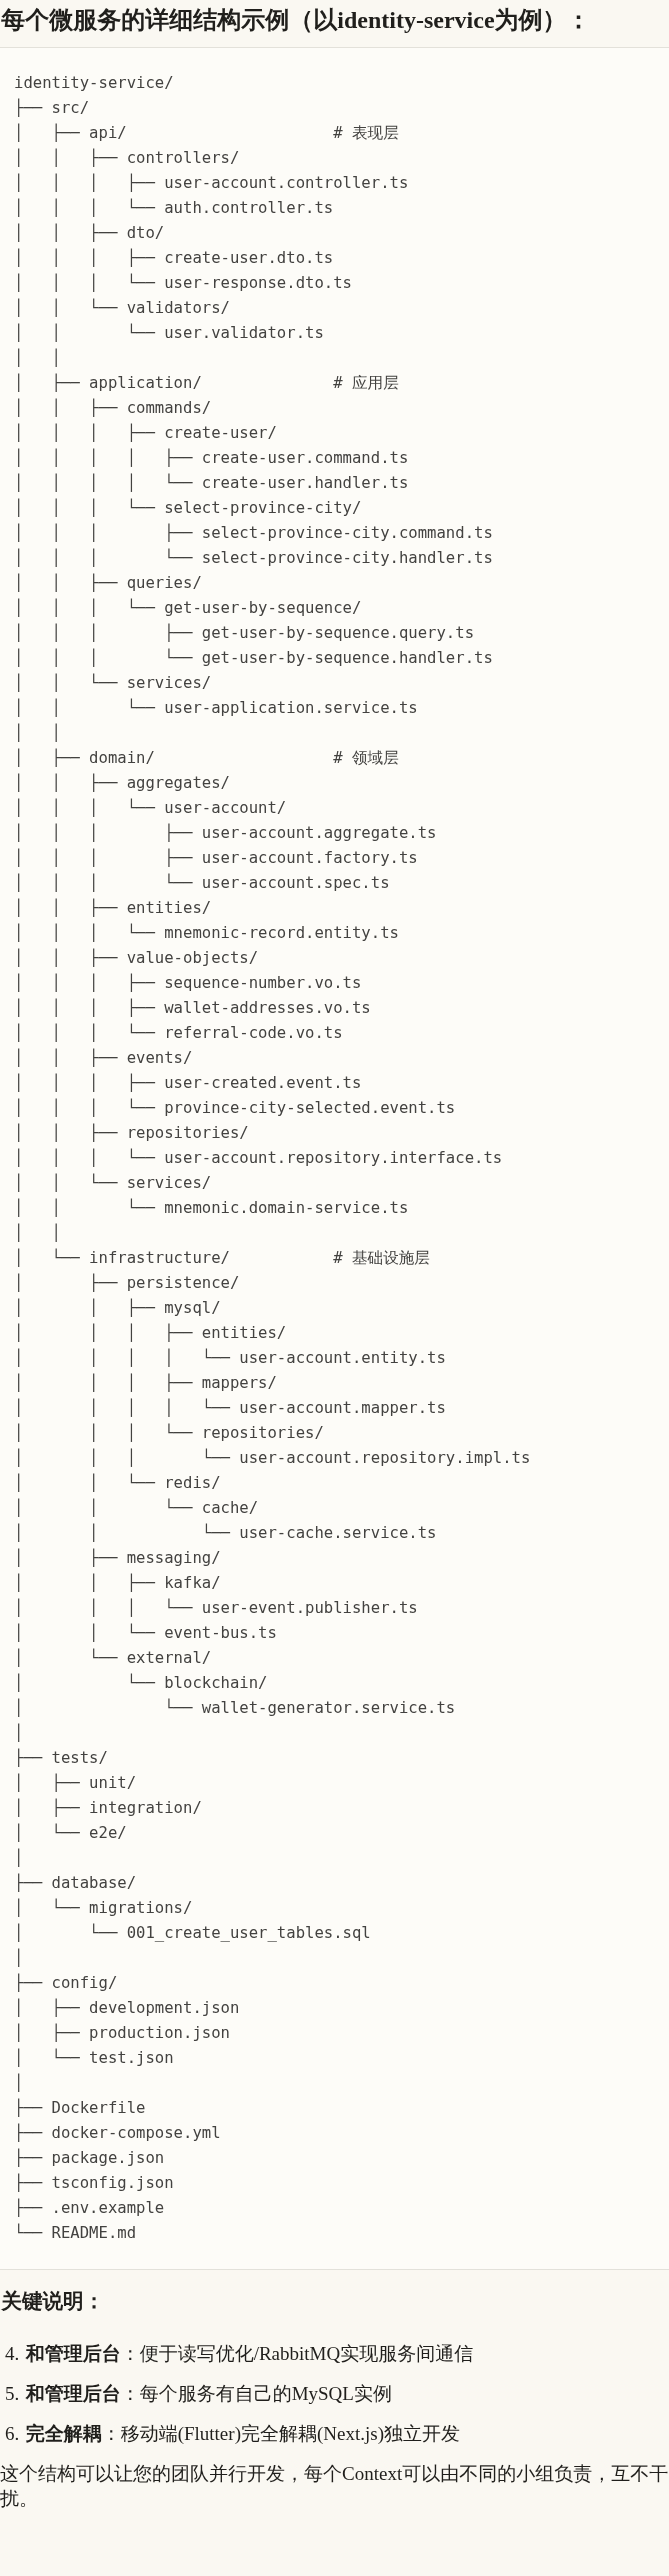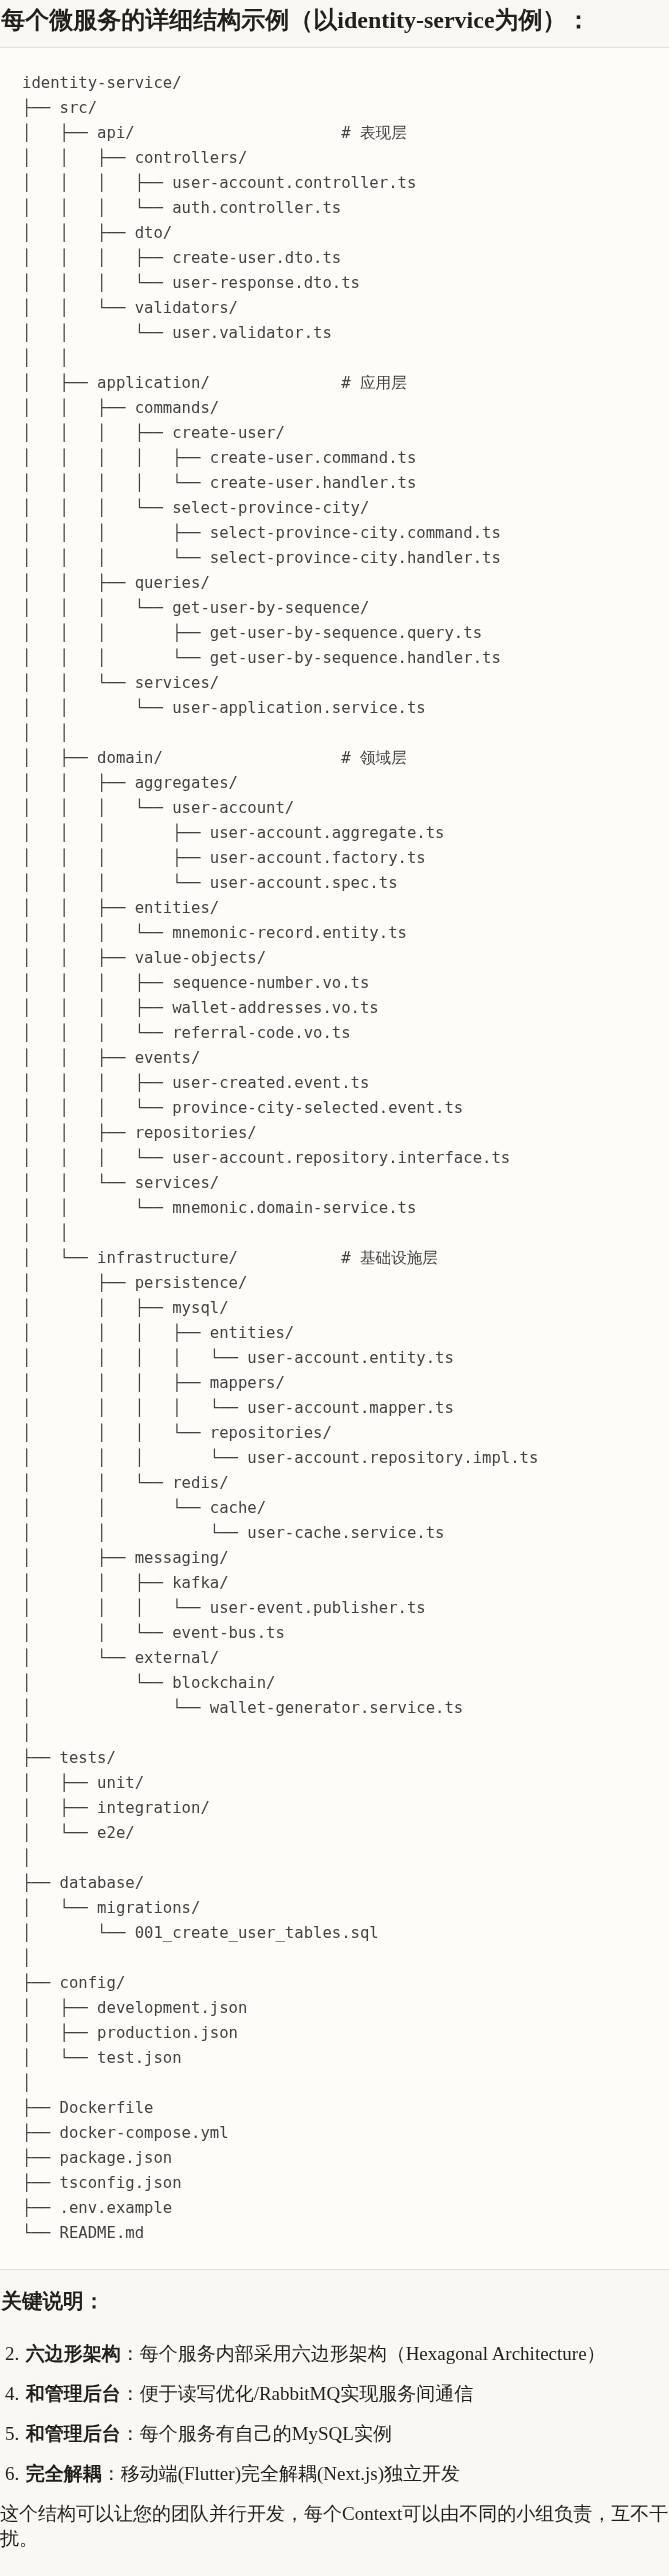--- a/index.html
+++ b/index.html
@@ -19,21 +19,21 @@
     font-size: 24px;
     font-weight: bold;
     line-height: 29px;
     margin: 0 0 0 1.3px;
   }
   pre.code-block {
     margin: 11.3px 0 0 0;
     background: #FDFCF8;
     border-top: 1.3px solid #E3E1DA;
     border-bottom: 1.3px solid #E3E1DA;
-    padding: 23px 22px;
+    padding: 23px 14px;
     font-family: "DejaVu Sans Mono", "Liberation Mono", monospace;
     font-size: 15.6px;
     line-height: 25px;
     color: #434240;
     white-space: pre;
     overflow: hidden;
   }
   .notes {
     margin: 19px 0 0 1.3px;
   }
@@ -154,21 +154,20 @@
 ├── docker-compose.yml
 ├── package.json
 ├── tsconfig.json
 ├── .env.example
 └── README.md</code></pre>
 
   <div class="notes">
     <h2 class="notes-heading">关键说明：</h2>
 
 
-    <div class="note-item"><span class="note-num">2.</span><span class="note-label">六边形架构</span><span class="note-sep">：</span><span class="note-desc">每个服务内部采用六边形架构（Hexagonal Architecture）</span></div>
 
 
     <div class="note-item"><span class="note-num">4.</span><span class="note-label">和管理后台</span><span class="note-sep">：</span><span class="note-desc">便于读写优化/RabbitMQ实现服务间通信</span></div>
 
     <div class="note-item"><span class="note-num">5.</span><span class="note-label">和管理后台</span><span class="note-sep">：</span><span class="note-desc">每个服务有自己的MySQL实例</span></div>
 
     <div class="note-item"><span class="note-num">6.</span><span class="note-label">完全解耦</span><span class="note-sep">：</span><span class="note-desc">移动端(Flutter)完全解耦(Next.js)独立开发</span></div>
   </div>
 
   <p class="footer-text">这个结构可以让您的团队并行开发，每个Context可以由不同的小组负责，互不干扰。</p>

